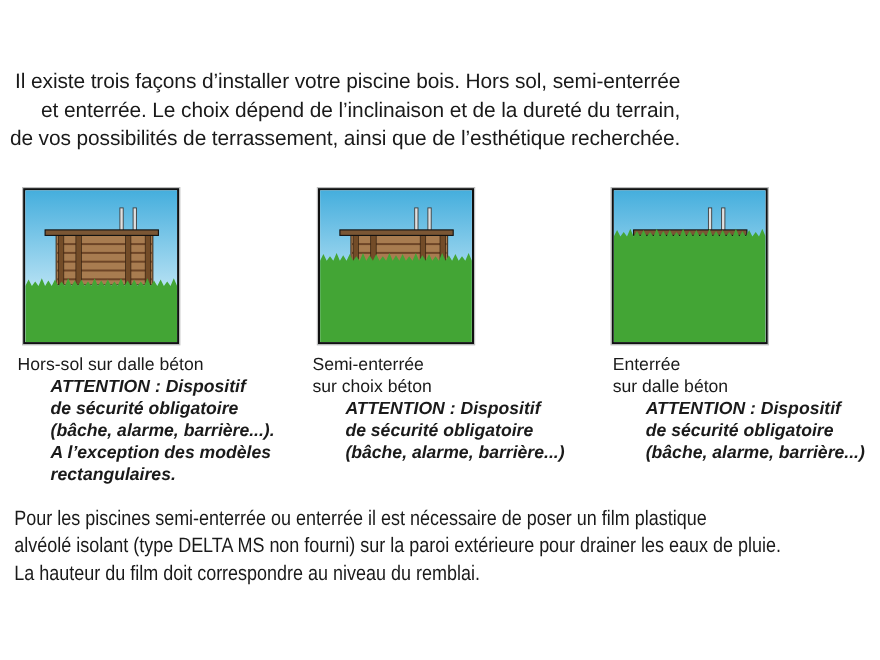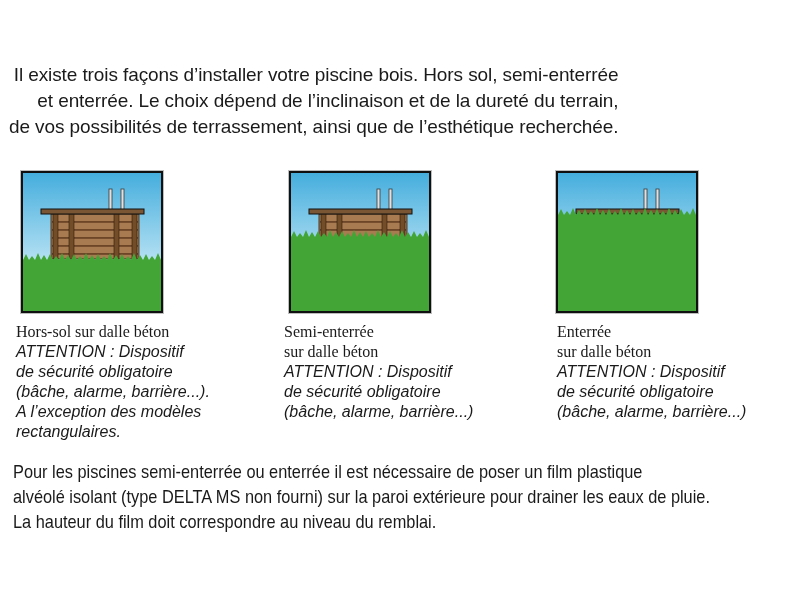--- a/index.html
+++ b/index.html
@@ -38,22 +38,22 @@
   .caption {
     position: absolute;
     top: 322px;
     width: 262px;
     font-size: 16px;
     line-height: 20px;
   }
   .caption.c1 { left: 16px; }
   .caption.c2 { left: 284px; }
   .caption.c3 { left: 557px; }
-  .cap-title { white-space: pre-line; font-family: Liberation Serif, serif; }
-  .cap-attn  { white-space: pre-line; font-weight: normal; font-style: italic; }
+  .cap-title { white-space: pre-line; }
+  .cap-attn  { white-space: pre-line; font-weight: bold; font-style: italic; margin-left: 30px; }
   .footer {
     position: absolute;
     left: 13px; top: 459px;
     margin: 0;
     width: 905px;
     font-size: 19px;
     line-height: 25px;
     white-space: pre-line;
     transform: scaleX(0.86);
     transform-origin: 0 0;
@@ -156,21 +156,21 @@
     <div class="cap-title">Hors-sol sur dalle béton</div>
     <div class="cap-attn">ATTENTION : Dispositif
 de sécurité obligatoire
 (bâche, alarme, barrière...).
 A l’exception des modèles
 rectangulaires.</div>
   </div>
 
   <div class="caption c2">
     <div class="cap-title">Semi-enterrée
-sur dalle béton</div>
+sur choix béton</div>
     <div class="cap-attn">ATTENTION : Dispositif
 de sécurité obligatoire
 (bâche, alarme, barrière...)</div>
   </div>
 
   <div class="caption c3">
     <div class="cap-title">Enterrée
 sur dalle béton</div>
     <div class="cap-attn">ATTENTION : Dispositif
 de sécurité obligatoire

